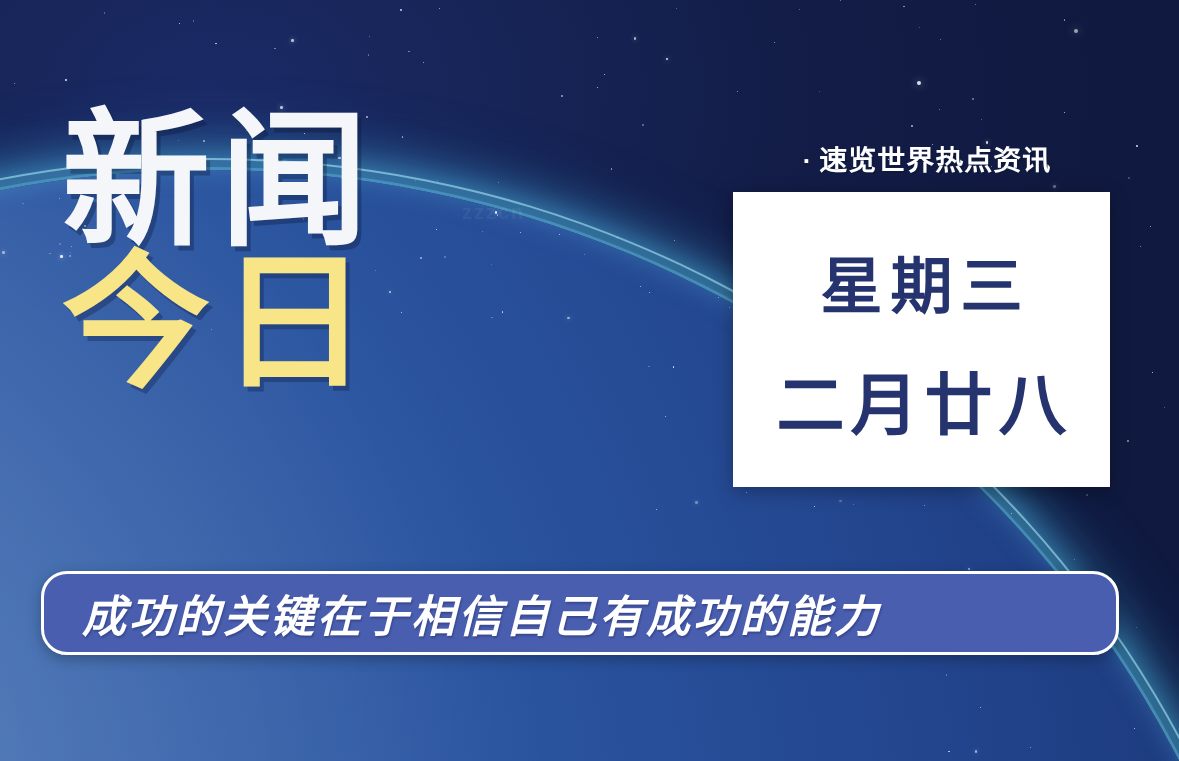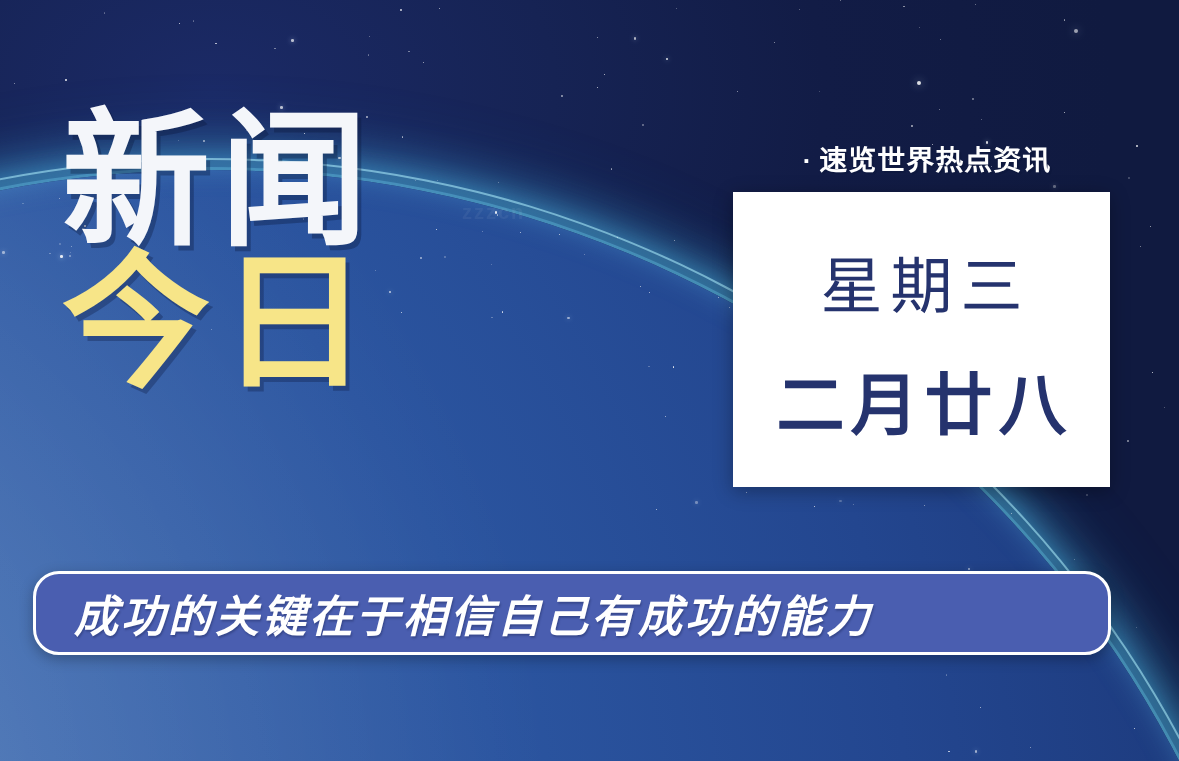--- a/index.html
+++ b/index.html
@@ -120,31 +120,31 @@
   }
   .issue-row{
     display:flex;align-items:center;justify-content:center;gap:20px;
     color:#25336E;font-weight:700;font-size:38px;letter-spacing:1px;
     margin-top:4px;
   }
   .issue-dash{
     display:inline-block;width:30px;height:6px;background:#25336E;border-radius:1px;
   }
   .weekday{
-    color:#25336E;font-weight:400;font-size:62px;letter-spacing:8px;
+    color:#25336E;font-weight:700;font-size:62px;letter-spacing:8px;
     margin-top:26px;text-indent:8px;
   }
   .lunar{
     color:#25336E;font-weight:700;font-size:68px;letter-spacing:6px;
     margin-top:24px;text-indent:6px;
   }
 
   
   .quote-bar{
-    position:absolute;left:33px;top:571px;width:1078px;height:84px;
+    position:absolute;left:41px;top:571px;width:1078px;height:84px;
     background:#4A5EB0;
     border:3px solid #ffffff;border-radius:26px;
     box-sizing:border-box;
     display:flex;align-items:center;
     box-shadow:0 4px 14px rgba(0,0,0,0.28);
   }
   .quote-text{
     color:#ffffff;font-weight:700;font-style:italic;
     font-size:44px;letter-spacing:3px;
     padding-left:38px;white-space:nowrap;

